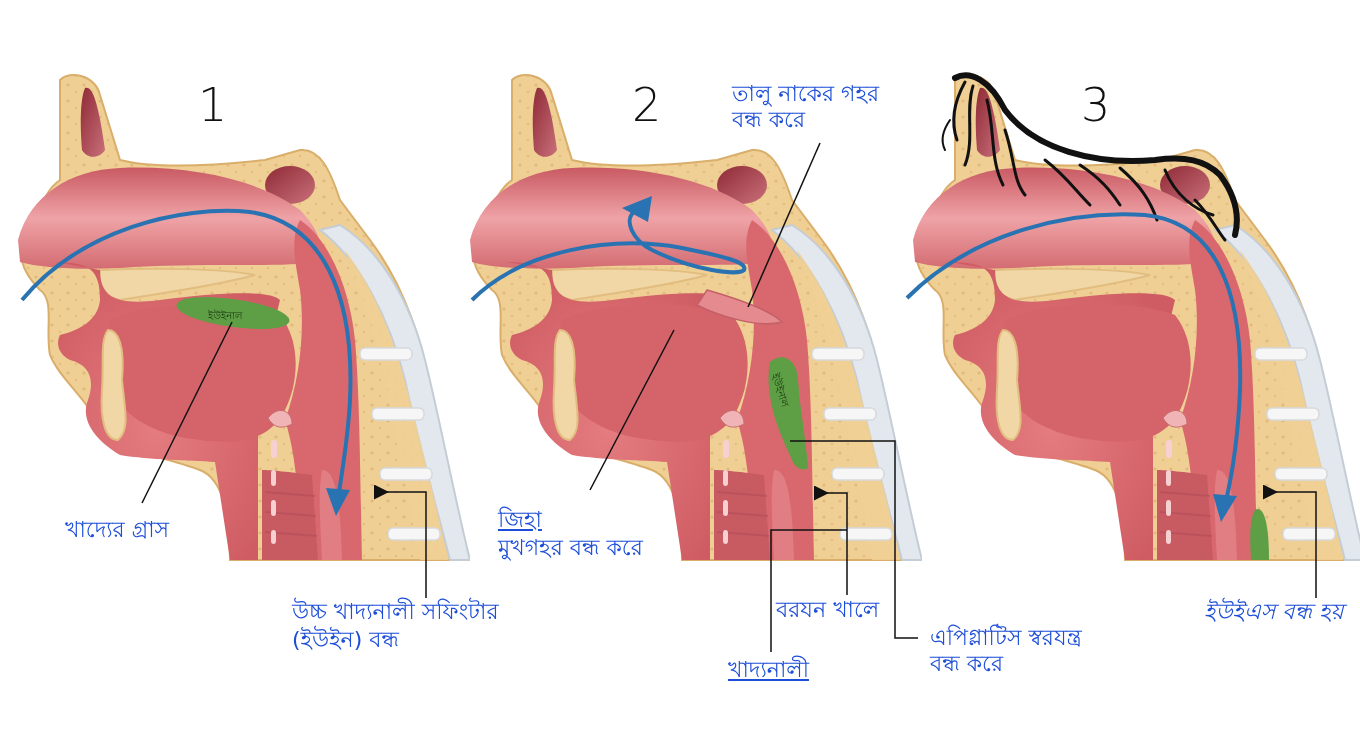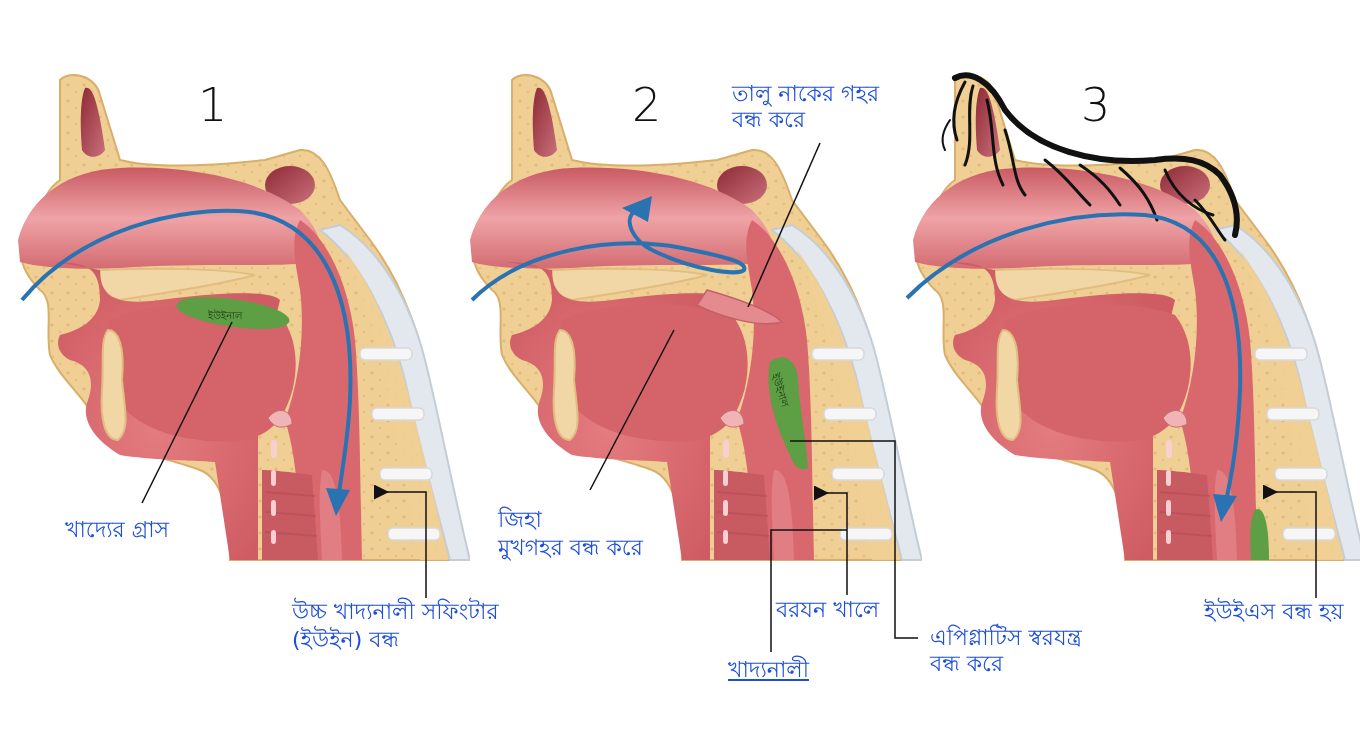--- a/index.html
+++ b/index.html
@@ -170,20 +170,20 @@
     <polyline points="1316,598 1316,492 1275,492" marker-end="url(#ah)"></polyline>
   </g>
 </svg>
 
 <div class="lbl" style="left:56px;top:516px;margin-left:9px;">খাদ্যের গ্রাস</div>
 <div class="lbl" style="left:292px;top:598px;">উচ্চ খাদ্যনালী সফিংটার</div>
 <div class="lbl" style="left:292px;top:626px;">(ইউইন) বন্ধ</div>
 
 <div class="lbl" style="left:732px;top:80px;">তালু নাকের গহর</div>
 <div class="lbl" style="left:732px;top:106px;">বন্ধ করে</div>
-<div class="lbl" style="left:498px;top:506px;">জিহা</div>
+<div class="lbl" style="left:498px;top:506px;text-decoration:underline;">জিহা</div>
 <div class="lbl" style="left:498px;top:534px;">মুখগহর বন্ধ করে</div>
 <div class="lbl" style="left:776px;top:596px;">বরযন খালে</div>
 <div class="lbl" style="left:930px;top:624px;">এপিগ্লাটিস স্বরযন্ত্র</div>
 <div class="lbl" style="left:930px;top:650px;">বন্ধ করে</div>
 <div class="lbl" style="left:728px;top:656px;text-decoration:underline;">খাদ্যনালী</div>
 
-<div class="lbl" style="left:1204px;top:598px;">ইউইএস বন্ধ হয়</div>
+<div class="lbl" style="left:1204px;top:598px;font-style:italic;">ইউইএস বন্ধ হয়</div>
 
 </body></html>

